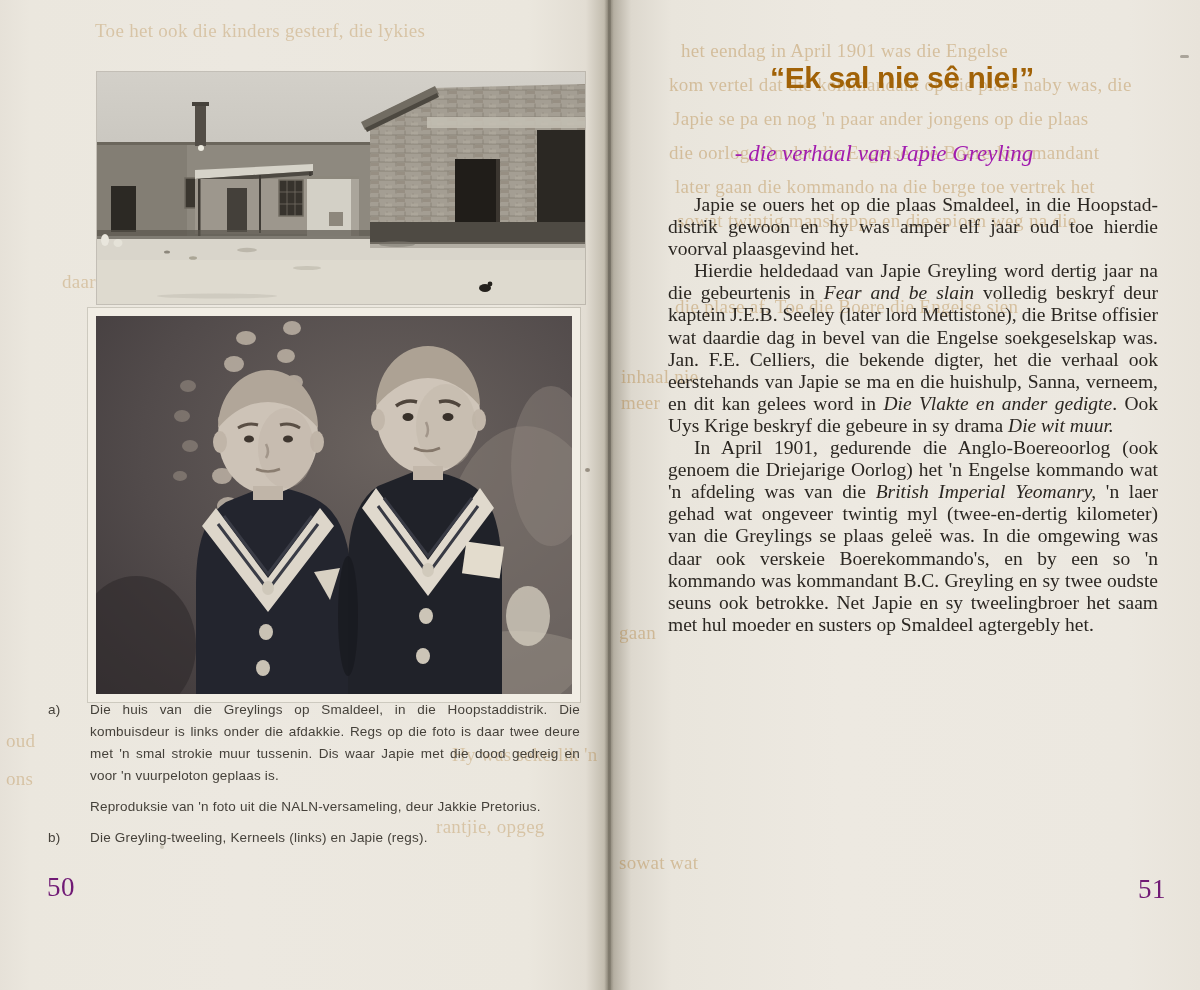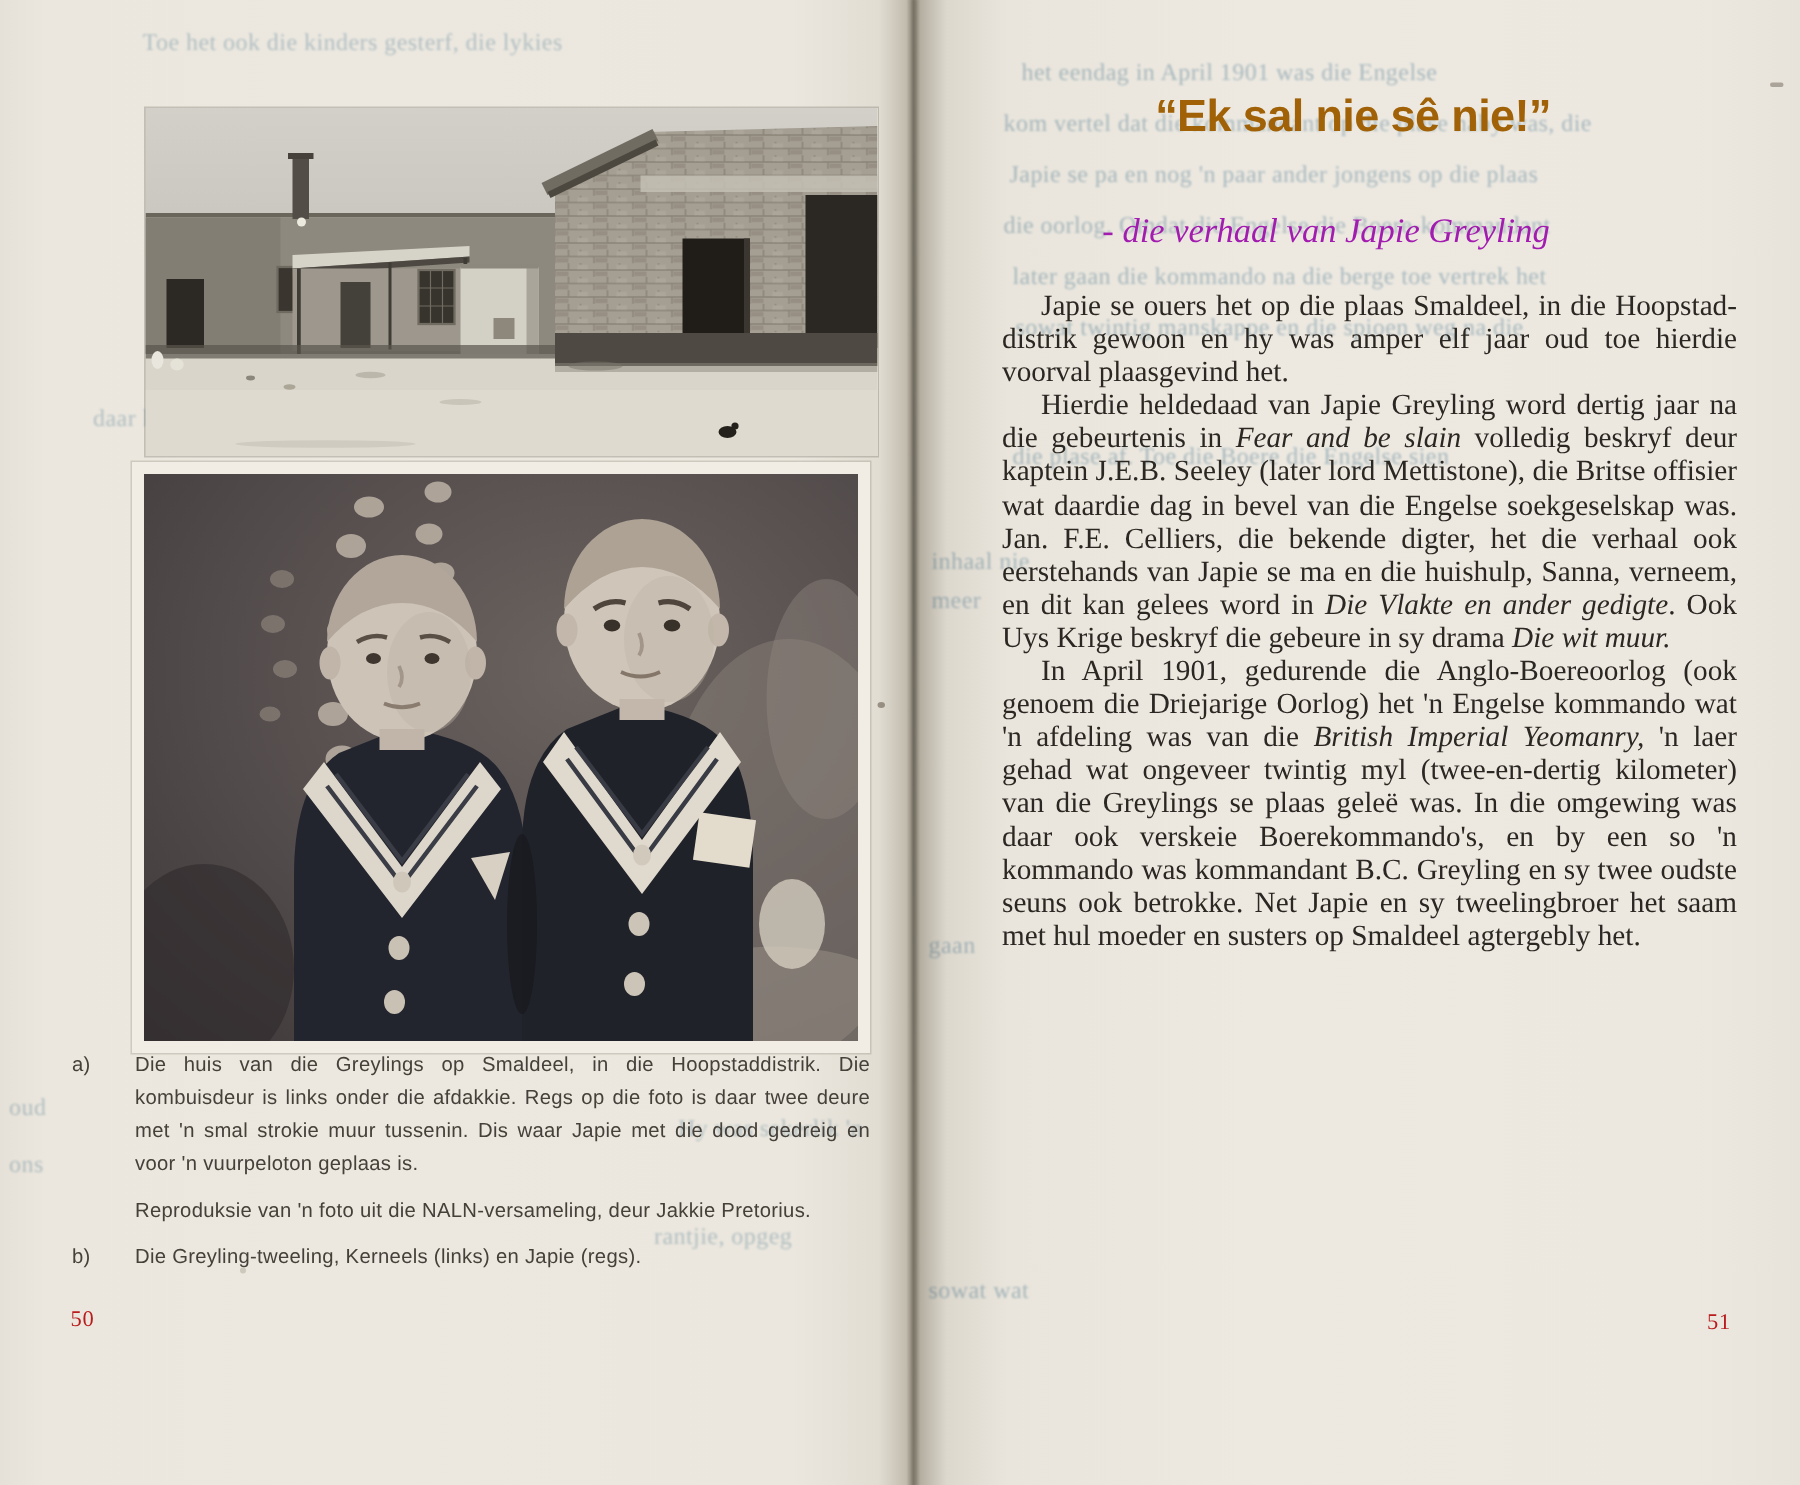--- a/index.html
+++ b/index.html
@@ -17,22 +17,22 @@
       #ddd8ce 52.6%, #e9e5dc 56%, #ede9e1 70%, #ece8e0 94%, #e8e3da 100%);
   }
   .gutter-line{position:absolute;left:608px;top:0;width:3px;height:100%;
     background:linear-gradient(#6e695d,#55514a 40%,#6e695d 80%,#7a7568);
     opacity:.45;filter:blur(.6px);}
   .page{position:absolute;top:0;height:990px;}
   .page-left{left:0;width:608px;}
   .page-right{left:611px;width:470px;}
 
   
-  .ghost{position:absolute;white-space:nowrap;color:#0c4a6e;opacity:.30;
-    filter:blur(.7px);font-size:16px;letter-spacing:.3px;}
+  .ghost{position:absolute;white-space:nowrap;color:#a16207;opacity:.30;
+    filter:blur(.7px);font-size:19px;letter-spacing:.3px;}
   .page-left .ghost{opacity:.26;}
 
   
   .photo{position:absolute;display:block;}
   .photo-house{left:57px;top:56px;width:488px;height:232px;
     box-shadow:0 0 0 1px rgba(120,115,105,.35);}
   .photo-twins{left:48px;top:292px;width:492px;height:394px;
     background:#f1ede4;padding:8px;box-sizing:border-box;
     box-shadow:0 0 0 1px rgba(150,145,132,.35);}
   .photo svg{display:block;width:100%;height:100%;}
@@ -41,21 +41,21 @@
   .captions{position:absolute;left:48px;top:699px;width:532px;
     font-family:"Liberation Sans",sans-serif;font-size:13.5px;line-height:22px;
     color:#45413a;letter-spacing:.2px;}
   .cap-row{display:flex;align-items:flex-start;}
   .cap-label{flex:0 0 42px;}
   .cap-text{flex:1 1 auto;margin:0;text-align:justify;}
   .cap-credit{margin:9px 0 9px 42px;}
   .cap-row.b .cap-text{text-align:left;}
 
   
-  .page-num{position:absolute;font-size:15px;color:#b91c1c;letter-spacing:.5px;}
+  .page-num{position:absolute;font-size:27px;color:#701a75;letter-spacing:.5px;}
   .pn-left{left:47px;top:872px;}
   .pn-right{left:527px;top:874px;}
 
   
   .rp-title{position:absolute;left:57px;top:61px;width:490px;margin:0;
     padding-right:22px;box-sizing:border-box;text-align:center;
     font-family:"Liberation Sans",sans-serif;font-weight:bold;
     font-size:30px;letter-spacing:-.4px;color:#a16207;}
   .rp-subtitle{position:absolute;left:57px;top:141px;width:490px;margin:0;
     padding-right:58px;box-sizing:border-box;text-align:center;

